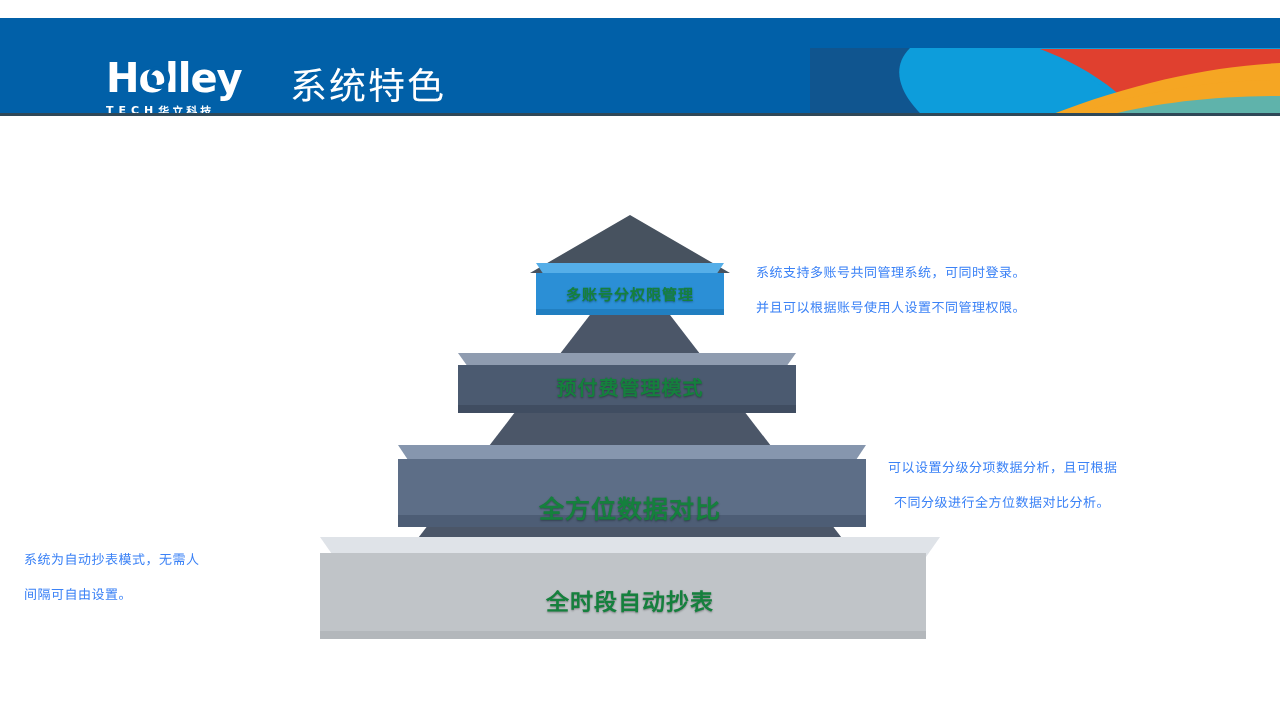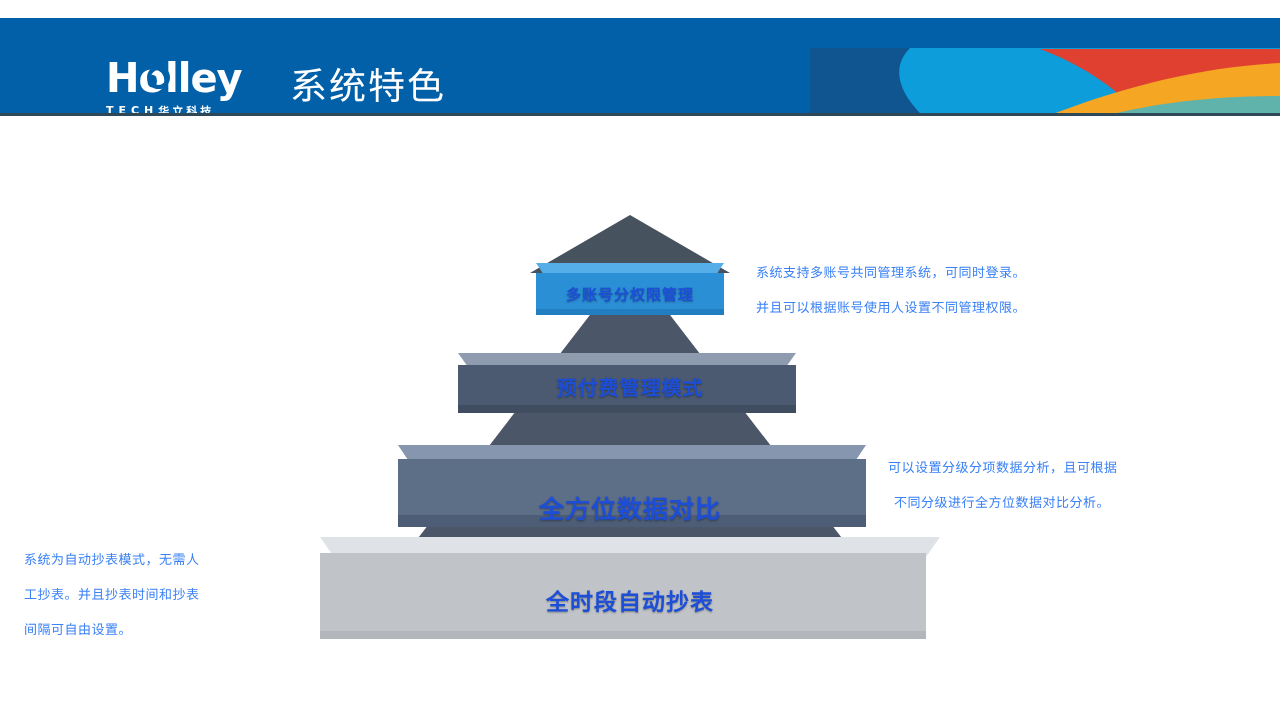--- a/index.html
+++ b/index.html
@@ -123,21 +123,21 @@
     left: 300px;
     top: 205px;
     width: 660px;
     height: 440px;
   }
   .pyramid-wrap svg { display: block; }
 
   
   .band-label {
     position: absolute;
-    color: #1d4ed8;
+    color: #15803d;
     font-weight: bold;
     white-space: nowrap;
     text-shadow: 0 1px 2px rgba(0,0,0,0.35);
     letter-spacing: 1px;
   }
   .band-label.lvl1 { font-size: 15px; }
   .band-label.lvl2 { font-size: 20px; }
   .band-label.lvl3 { font-size: 25px; }
   .band-label.lvl4 { font-size: 23px; }
 
@@ -218,21 +218,20 @@
 
     <div class="band-label lvl1" style="left:0; top:78px; width:660px; text-align:center;">多账号分权限管理</div>
     <div class="band-label lvl2" style="left:0; top:167px; width:660px; text-align:center;">预付费管理模式</div>
     <div class="band-label lvl3" style="left:0; top:284px; width:660px; text-align:center;">全方位数据对比</div>
     <div class="band-label lvl4" style="left:0; top:378px; width:660px; text-align:center;">全时段自动抄表</div>
   </div>
 
 
   <div class="note note-bl">
     <span class="note-line">系统为自动抄表模式，无需人</span>
-    <span class="note-line">工抄表。并且抄表时间和抄表</span>
     <span class="note-line">间隔可自由设置。</span>
   </div>
 
   <div class="note note-tr right">
     <span class="note-line">系统支持多账号共同管理系统，可同时登录。</span>
     <span class="note-line">并且可以根据账号使用人设置不同管理权限。</span>
   </div>
 
   <div class="note note-br right">
     <span class="note-line">可以设置分级分项数据分析，且可根据</span>

